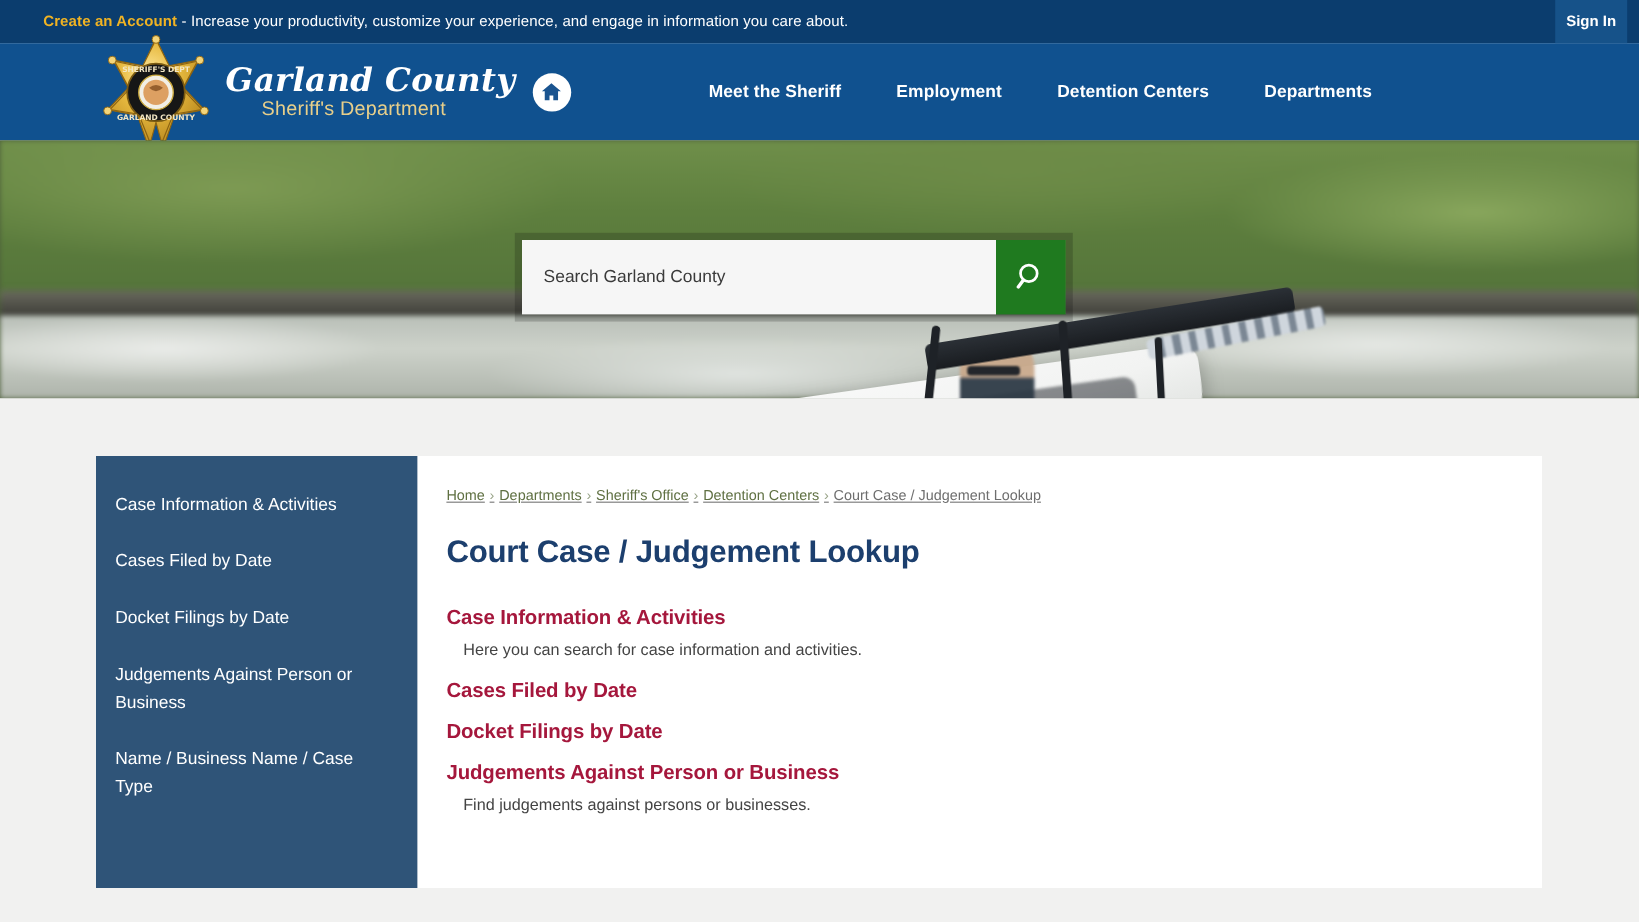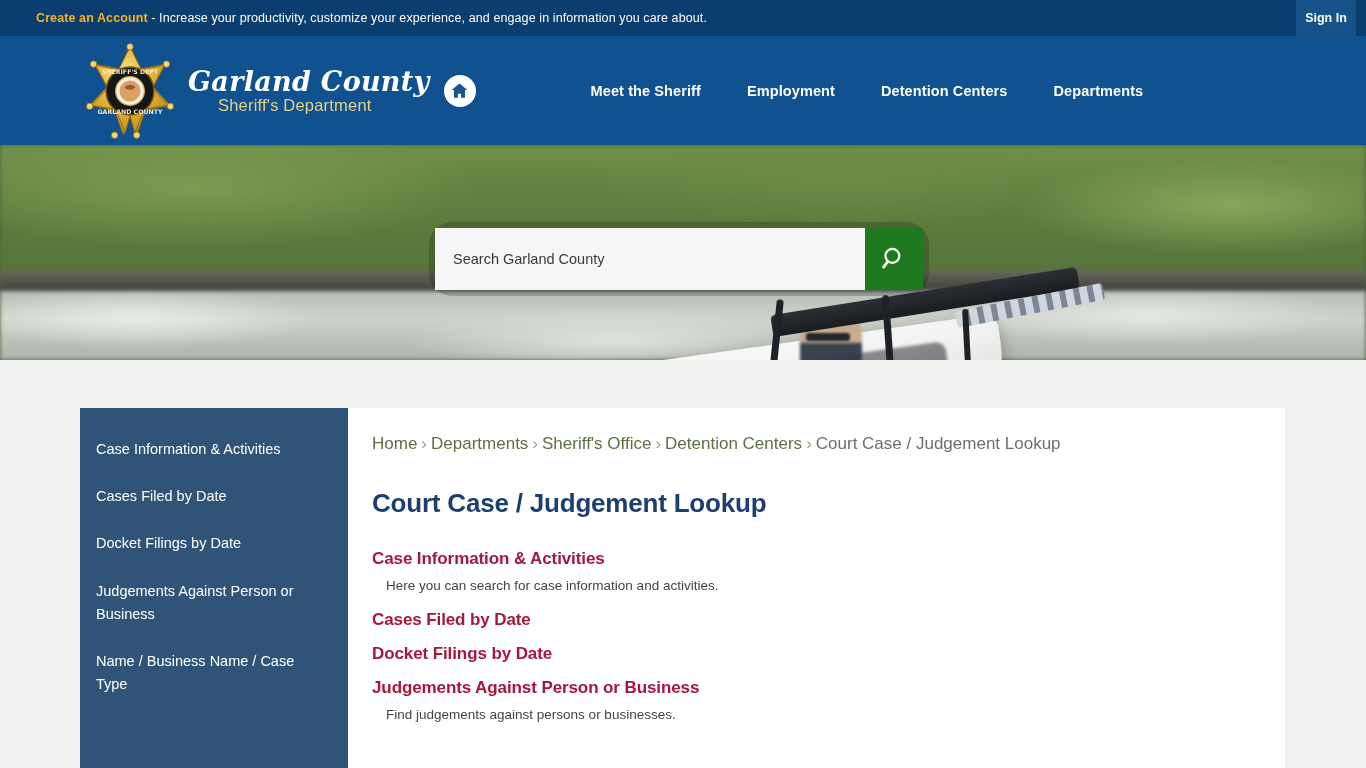--- a/index.html
+++ b/index.html
@@ -41,21 +41,21 @@
     font-weight: bold;
     display: flex;
     align-items: center;
     justify-content: center;
     cursor: pointer;
   }
 
   
   .header {
     position: relative;
-    height: 109px;
+    height: 81px;
     background: #10518f;
     display: flex;
     align-items: center;
   }
   .brand {
     display: flex;
     align-items: center;
     margin-left: 82px;
   }
   .badge {
@@ -204,24 +204,23 @@
     left: 806px; top: 188px;
     width: 44px; height: 8px;
     background: #23262b;
     border-radius: 3px;
     filter: blur(.8px);
   }
 
   .searchbox-wrap {
     position: absolute;
     left: 435px; top: 83px;
-    width: 488px; height: 62px;
+    width: 453px; height: 62px;
     box-shadow: 0 0 0 6px rgba(0,0,0,.18);
     display: flex;
-    border-radius: 17px;
   }
   .search-input {
     flex: 1;
     border: none;
     outline: none;
     background: #f6f6f6;
     font-family: "Liberation Sans", sans-serif;
     font-size: 14.5px;
     color: #333333;
     padding: 0 18px;
@@ -265,24 +264,25 @@
     padding: 12px 26px 12px 16px;
     cursor: pointer;
   }
   .content {
     flex: 1;
     background: #ffffff;
     padding: 26px 32px 0 24px;
     overflow: hidden;
   }
   .breadcrumb {
-    font-size: 17px;
+    font-size: 12px;
     color: #808080;
-    margin-bottom: 34px;
+    margin-bottom: 24px;
     white-space: nowrap;
+    text-decoration: underline;
   }
   .breadcrumb a {
     color: #5f7042;
     text-decoration: none;
     cursor: pointer;
   }
   .breadcrumb .sep { color: #9aa58a; margin: 0 4px; }
   .breadcrumb .current { color: #6e6e6e; }
 
   .page-title {

